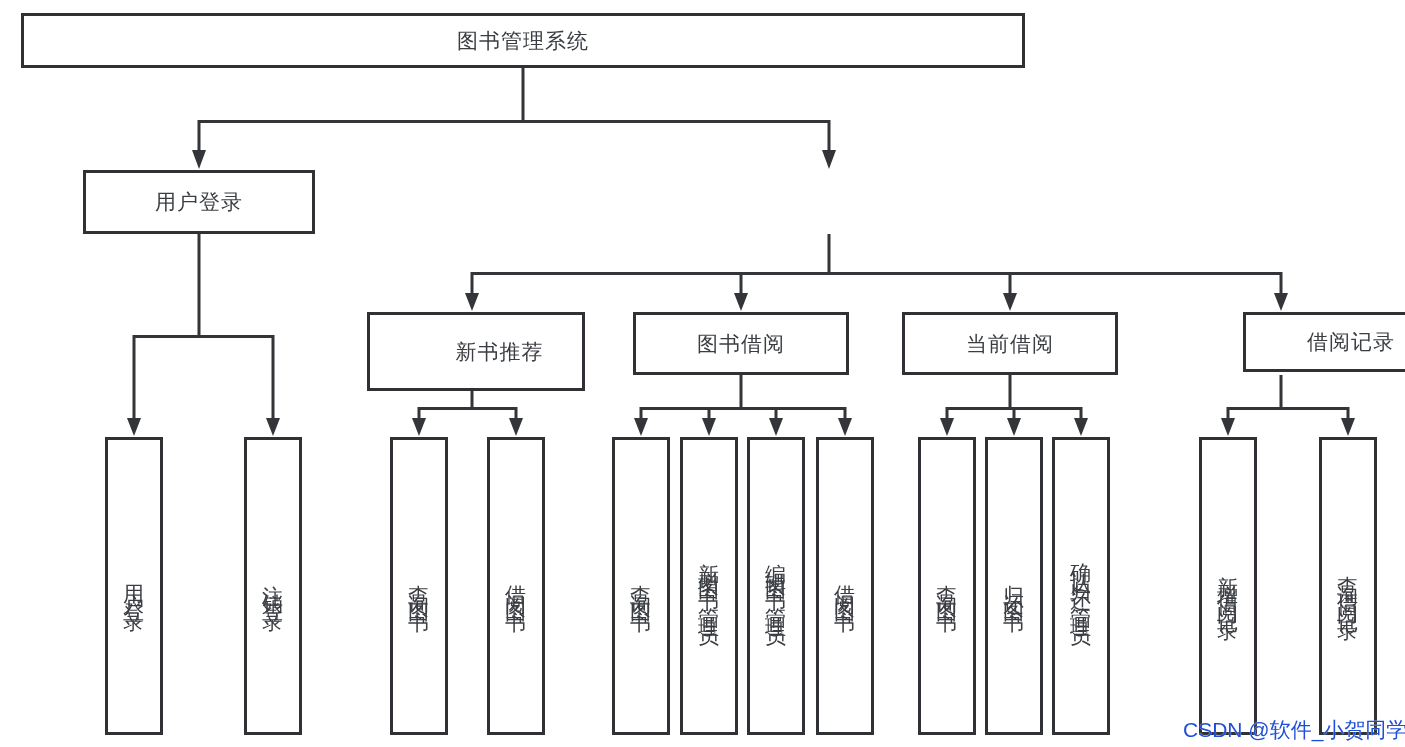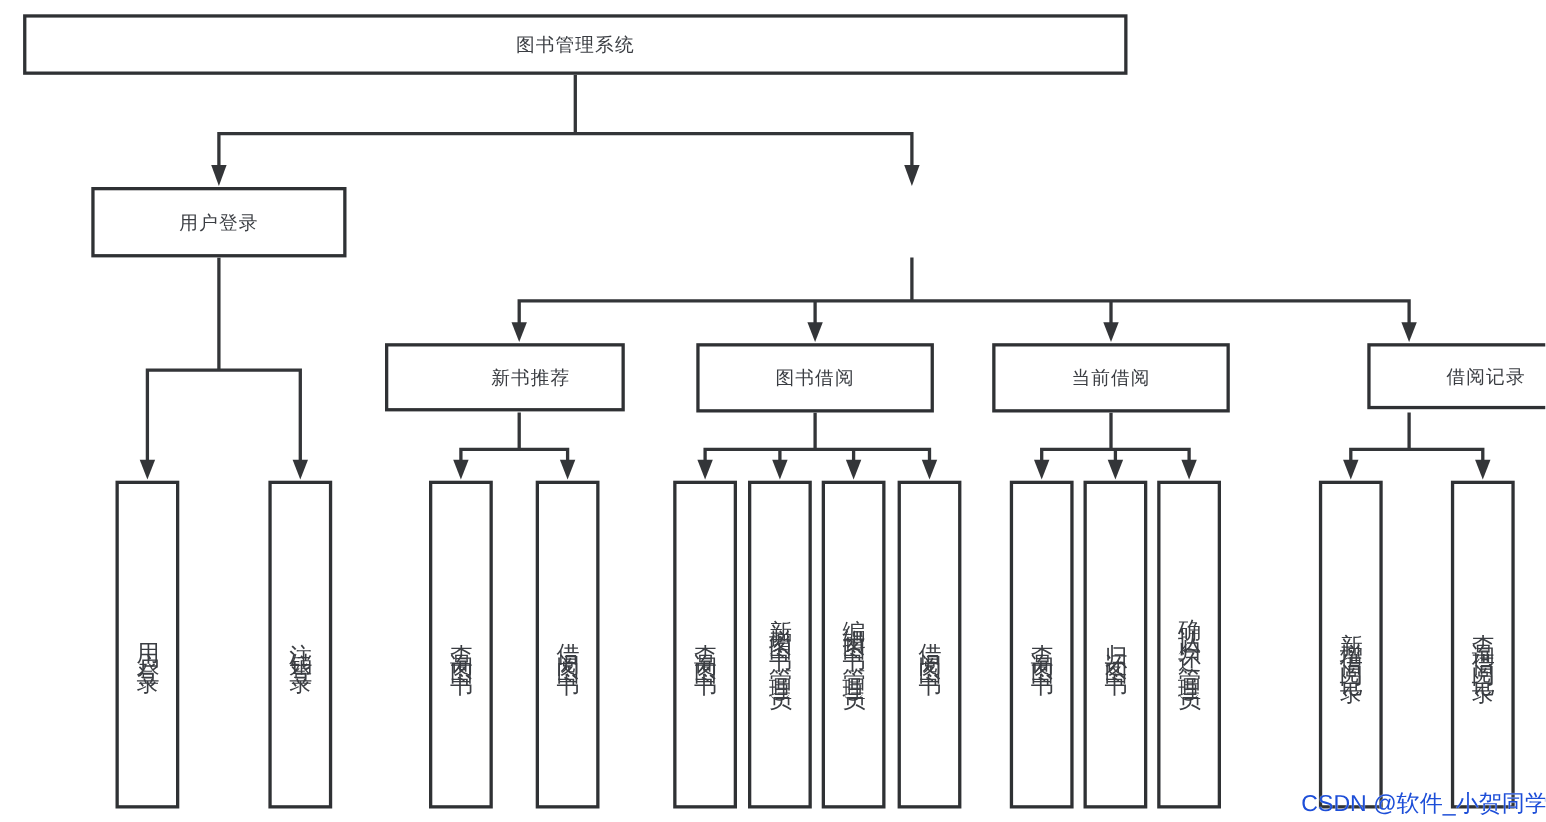--- a/index.html
+++ b/index.html
@@ -28,21 +28,21 @@
     box-sizing: border-box;
     border: 3px solid #2f3134;
     background: #ffffff;
     color: #3a3d42;
     display: flex;
     align-items: center;
     justify-content: center;
     z-index: 2;
   }
   .node.h-label {
-    font-size: 17px;
+    font-size: 21px;
     letter-spacing: 1px;
     white-space: nowrap;
   }
   .node.leaf {
     width: 58px;
     height: 298px;
     top: 437px;
     font-size: 21px;
   }
   .leaf .vtext {
@@ -117,21 +117,21 @@
   </svg>
 
   <div class="node h-label" style="left:21px; top:13px; width:1004px; height:55px;">
     <span>图书管理系统</span>
   </div>
 
   <div class="node h-label" style="left:83px; top:170px; width:232px; height:64px;">
     <span>用户登录</span>
   </div>
 
-  <div class="node h-label" style="left:350px; top:312px; width:218px; height:62px;padding-left:47px;">
+  <div class="node h-label" style="left:367px; top:312px; width:218px; height:79px;padding-left:47px;">
     <span>新书推荐</span>
   </div>
   <div class="node h-label" style="left:633px; top:312px; width:216px; height:63px;">
     <span>图书借阅</span>
   </div>
   <div class="node h-label" style="left:902px; top:312px; width:216px; height:63px;">
     <span>当前借阅</span>
   </div>
   <div class="node h-label" style="left:1243px; top:312px; width:216px; height:60px;">
     <span>借阅记录</span>

